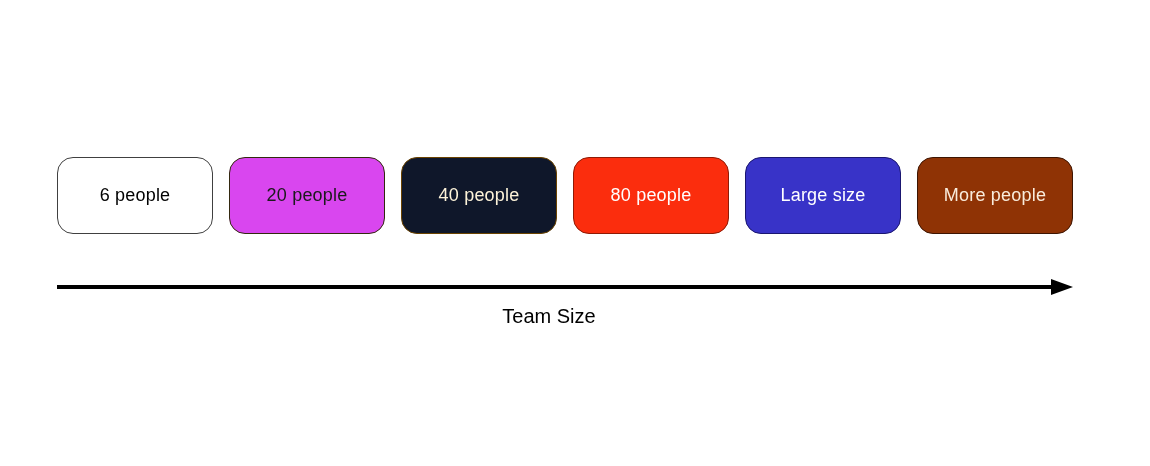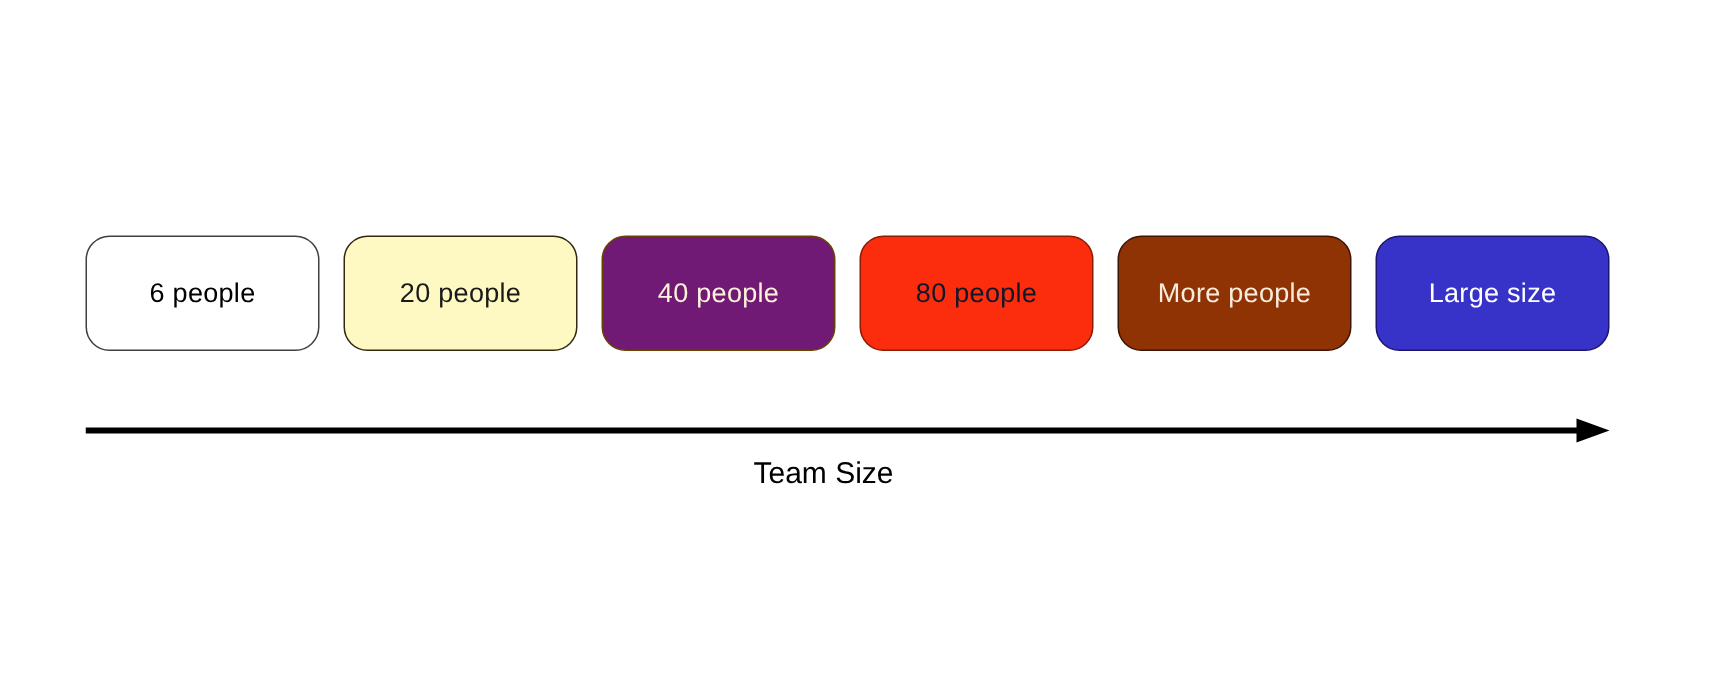--- a/index.html
+++ b/index.html
@@ -58,34 +58,34 @@
 </style>
 </head>
 <body style="background: rgb(255, 255, 255);">
 
 <div class="canvas">
 
   <div class="boxes-row">
     <div class="team-box" style="background: rgb(255, 255, 255); color: rgb(0, 0, 0); border-color: rgb(64, 64, 64);">
       <span>6 people</span>
     </div>
-    <div class="team-box" style="background: #fef9c3; color: rgb(26, 26, 26); border-color: rgb(51, 41, 15);">
+    <div class="team-box" style="background: #d946ef; color: rgb(26, 26, 26); border-color: rgb(51, 41, 15);">
       <span>20 people</span>
     </div>
-    <div class="team-box" style="background: #701a75; color: rgb(253, 243, 217); border-color: rgb(107, 67, 0);">
+    <div class="team-box" style="background: #0f172a; color: rgb(253, 243, 217); border-color: rgb(107, 67, 0);">
       <span>40 people</span>
     </div>
-    <div class="team-box" style="background: rgb(251, 45, 13); color: #0f172a; border-color: rgb(143, 26, 5);">
+    <div class="team-box" style="background: rgb(251, 45, 13); color: #ffffff; border-color: rgb(143, 26, 5);">
       <span>80 people</span>
+    </div>
+    <div class="team-box" style="background: rgb(56, 51, 200); color: rgb(255, 255, 255); border-color: rgb(26, 22, 112);">
+      <span>Large size</span>
     </div>
     <div class="team-box" style="background: rgb(143, 51, 5); color: rgb(249, 236, 220); border-color: rgb(61, 21, 2);">
       <span>More people</span>
-    </div>
-    <div class="team-box" style="background: rgb(56, 51, 200); color: rgb(255, 255, 255); border-color: rgb(26, 22, 112);">
-      <span>Large size</span>
     </div>
   </div>
 
   <svg class="axis-arrow-svg" viewBox="0 0 1020 28" xmlns="http://www.w3.org/2000/svg">
     <line x1="0" y1="14" x2="996" y2="14" stroke="#000000" stroke-width="4"></line>
     <polygon points="994,6 994,22 1016,14" fill="#000000"></polygon>
   </svg>
 
   <div class="axis-label">Team Size</div>
 

